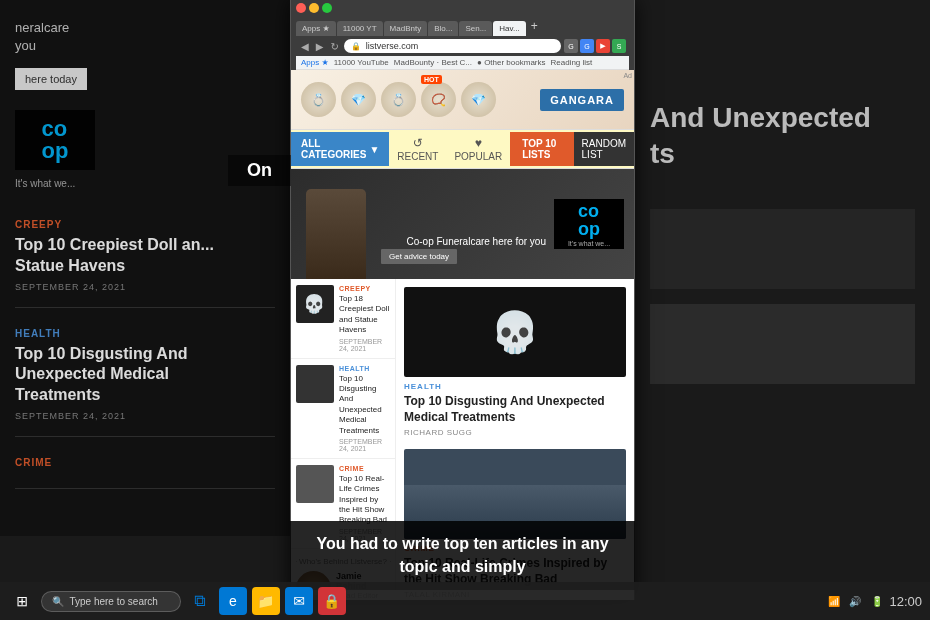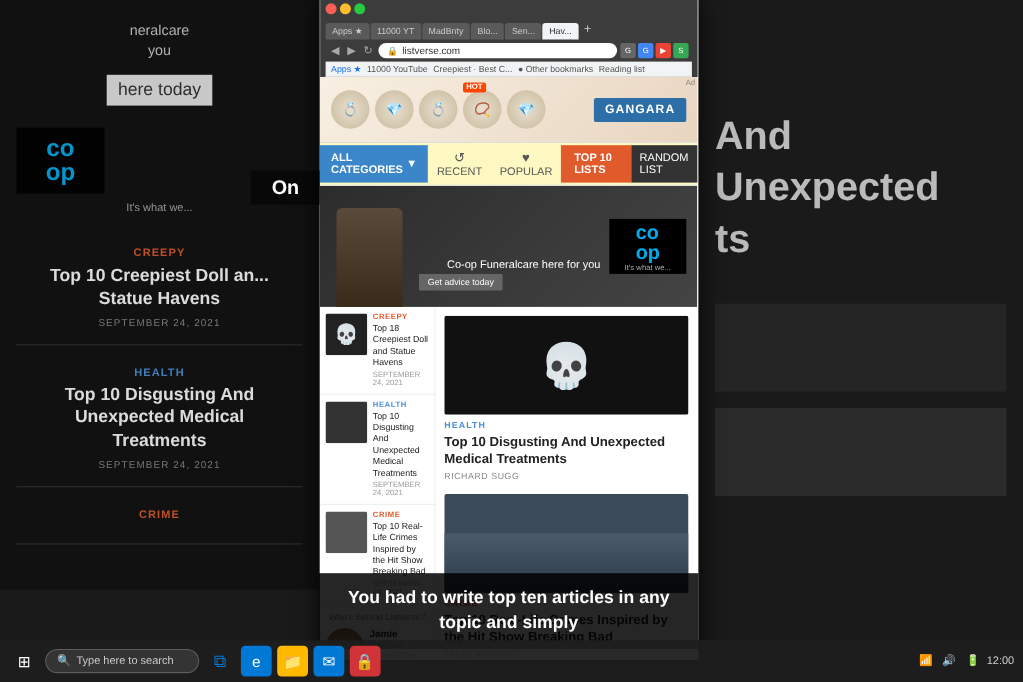--- a/index.html
+++ b/index.html
@@ -13,21 +13,20 @@
     }
 
     
     .bg-left {
       position: absolute;
       left: 0; top: 0;
       width: 290px;
       height: 536px;
       background: #111;
       overflow: hidden;
-      text-align: center;
     }
     .bg-right {
       position: absolute;
       right: 0; top: 0;
       width: 295px;
       height: 620px;
       background: #1a1a1a;
       overflow: hidden;
     }
 
@@ -44,21 +43,21 @@
     }
     .bg-left-content .you-text {
       font-size: 13px;
       color: #ccc;
       margin-bottom: 15px;
     }
     .bg-left-content .here-today {
       background: #e8e8e8;
       color: #333;
       padding: 5px 10px;
-      font-size: 16px;
+      font-size: 11px;
       display: inline-block;
       margin-bottom: 20px;
     }
     .bg-coop-logo {
       width: 80px;
       height: 60px;
       background: #000;
       display: flex;
       align-items: center;
       justify-content: center;
@@ -99,21 +98,21 @@
       color: #888;
       letter-spacing: 1px;
     }
 
     
     .bg-right-content {
       padding: 20px 15px;
       opacity: 0.7;
     }
     .right-big-text {
-      font-size: 36px;
+      font-size: 28px;
       color: #fff;
       font-weight: bold;
       line-height: 1.3;
       margin-top: 80px;
       margin-bottom: 36px;
     }
     .right-bones-img {
       width: 100%;
       height: 80px;
       background: #2a2a2a;
@@ -724,21 +723,21 @@
       <div class="browser-ext-icons">
         <div class="ext-icon">G</div>
         <div class="ext-icon" style="background:#4285f4">G</div>
         <div class="ext-icon" style="background:#ea4335">▶</div>
         <div class="ext-icon" style="background:#34a853">S</div>
       </div>
     </div>
     <div class="bookmarks-bar">
       <span class="bookmark-item colored">Apps ★</span>
       <span class="bookmark-item">11000 YouTube</span>
-      <span class="bookmark-item">Creepiest · Best C...</span>
+      <span class="bookmark-item">MadBounty · Best C...</span>
       <span class="bookmark-item">● Other bookmarks</span>
       <span class="bookmark-item">Reading list</span>
     </div>
   </div>
 
   <div class="page-content">
 
     <div class="ad-banner-top">
       <div class="ad-jewelry-items">
         <div class="jewelry-item">💍</div>
@@ -882,15 +881,15 @@
   </div>
   <div class="taskbar-icon" style="color:#0078d4;font-size:16px;">⧉</div>
   <div class="taskbar-icon" style="background:#0078d4;color:#fff;">e</div>
   <div class="taskbar-icon" style="background:#ffb900;">📁</div>
   <div class="taskbar-icon" style="background:#0078d4;color:#fff;">✉</div>
   <div class="taskbar-icon" style="background:#d13438;color:#fff;">🔒</div>
   <div class="taskbar-icons-right">
     <span class="sys-icon">📶</span>
     <span class="sys-icon">🔊</span>
     <span class="sys-icon">🔋</span>
-    <span style="font-size:10px;color:#ccc;text-align:right;">12:00</span>
+    <span style="font-size:13px;color:#ccc;text-align:right;">12:00</span>
   </div>
 </div>
 
 </body></html>

